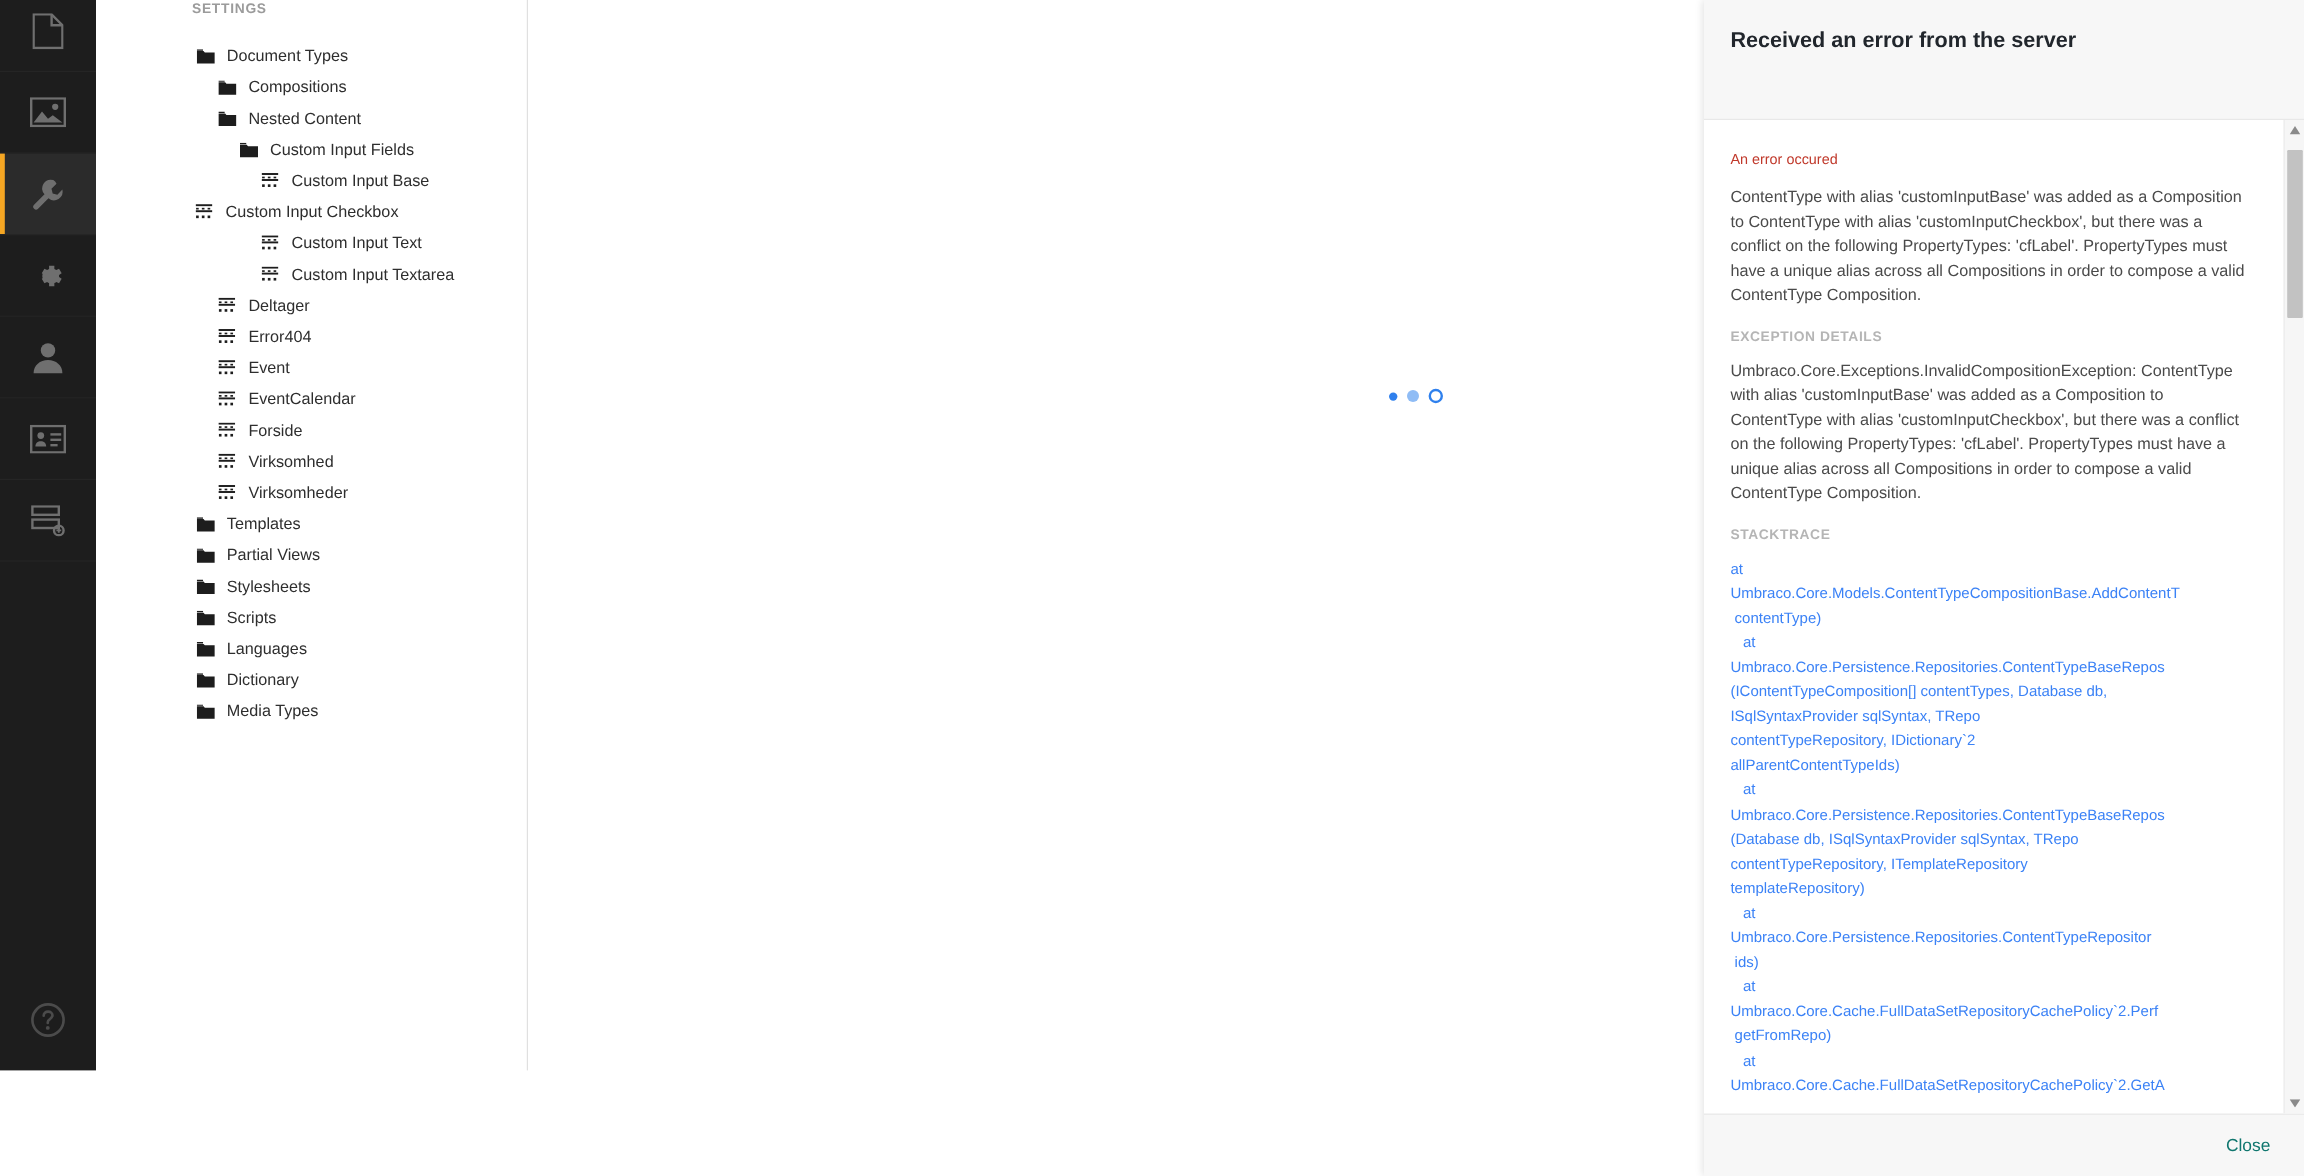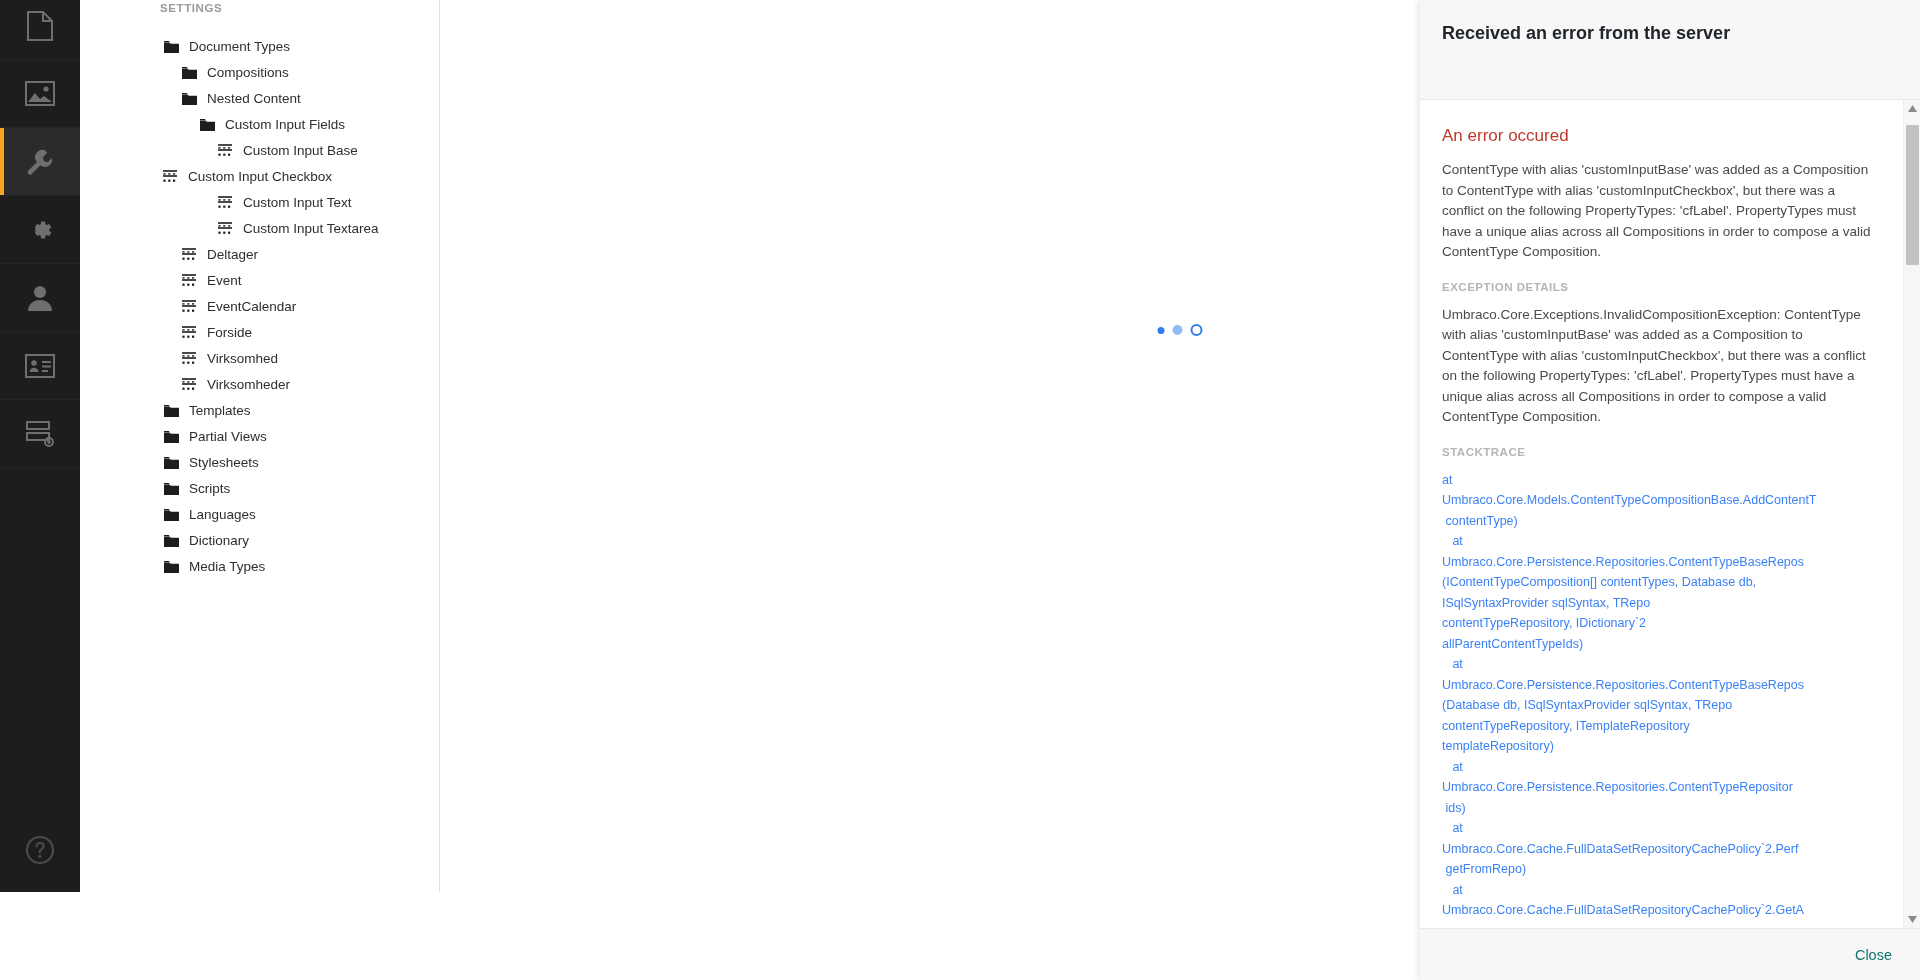--- a/index.html
+++ b/index.html
@@ -237,21 +237,21 @@
     line-height: 1.3;
   }
   .overlay-body {
     flex: 1 1 auto;
     position: relative;
     overflow: hidden;
     padding: 26px 40px 10px 22px;
   }
   .err-heading {
     color: #c0392b;
-    font-size: 17px;
+    font-size: 12px;
     margin: 0 0 14px 0;
     font-weight: normal;
   }
   .err-text {
     font-size: 13.5px;
     line-height: 20.5px;
     color: #4a4a4a;
     margin: 0 0 18px 0;
   }
   .sub-label {
@@ -535,20 +535,35 @@
                 <rect x="0" y="5.2" width="14" height="1.6" fill="#1d1d1d"></rect>
                 <rect x="0.3999999999999999" y="9.6" width="2.2" height="2.2" fill="#1d1d1d"></rect>
                 <rect x="5.2" y="9.6" width="2.2" height="2.2" fill="#1d1d1d"></rect>
                 <rect x="10" y="9.6" width="2.2" height="2.2" fill="#1d1d1d"></rect>
                 <rect x="0.3999999999999999" y="3.2" width="2.2" height="1.4" fill="#1d1d1d"></rect>
                 <rect x="5.2" y="3.2" width="2.2" height="1.4" fill="#1d1d1d"></rect>
                 <rect x="10" y="3.2" width="2.2" height="1.4" fill="#1d1d1d"></rect>
               </svg>
             </span>
             <span class="tree-label">Deltager</span>
+          </li>
+          <li class="tree-node" style="padding-left: 100px;">
+            <span class="tree-icon">
+              <svg width="14" height="14" viewBox="0 0 14 14">
+                <rect x="0" y="0.2" width="14" height="1.6" fill="#1d1d1d"></rect>
+                <rect x="0" y="5.2" width="14" height="1.6" fill="#1d1d1d"></rect>
+                <rect x="0.3999999999999999" y="9.6" width="2.2" height="2.2" fill="#1d1d1d"></rect>
+                <rect x="5.2" y="9.6" width="2.2" height="2.2" fill="#1d1d1d"></rect>
+                <rect x="10" y="9.6" width="2.2" height="2.2" fill="#1d1d1d"></rect>
+                <rect x="0.3999999999999999" y="3.2" width="2.2" height="1.4" fill="#1d1d1d"></rect>
+                <rect x="5.2" y="3.2" width="2.2" height="1.4" fill="#1d1d1d"></rect>
+                <rect x="10" y="3.2" width="2.2" height="1.4" fill="#1d1d1d"></rect>
+              </svg>
+            </span>
+            <span class="tree-label">Error404</span>
           </li>
           <li class="tree-node" style="padding-left: 100px;">
             <span class="tree-icon">
               <svg width="14" height="14" viewBox="0 0 14 14">
                 <rect x="0" y="0.2" width="14" height="1.6" fill="#1d1d1d"></rect>
                 <rect x="0" y="5.2" width="14" height="1.6" fill="#1d1d1d"></rect>
                 <rect x="0.3999999999999999" y="9.6" width="2.2" height="2.2" fill="#1d1d1d"></rect>
                 <rect x="5.2" y="9.6" width="2.2" height="2.2" fill="#1d1d1d"></rect>
                 <rect x="10" y="9.6" width="2.2" height="2.2" fill="#1d1d1d"></rect>
                 <rect x="0.3999999999999999" y="3.2" width="2.2" height="1.4" fill="#1d1d1d"></rect>

